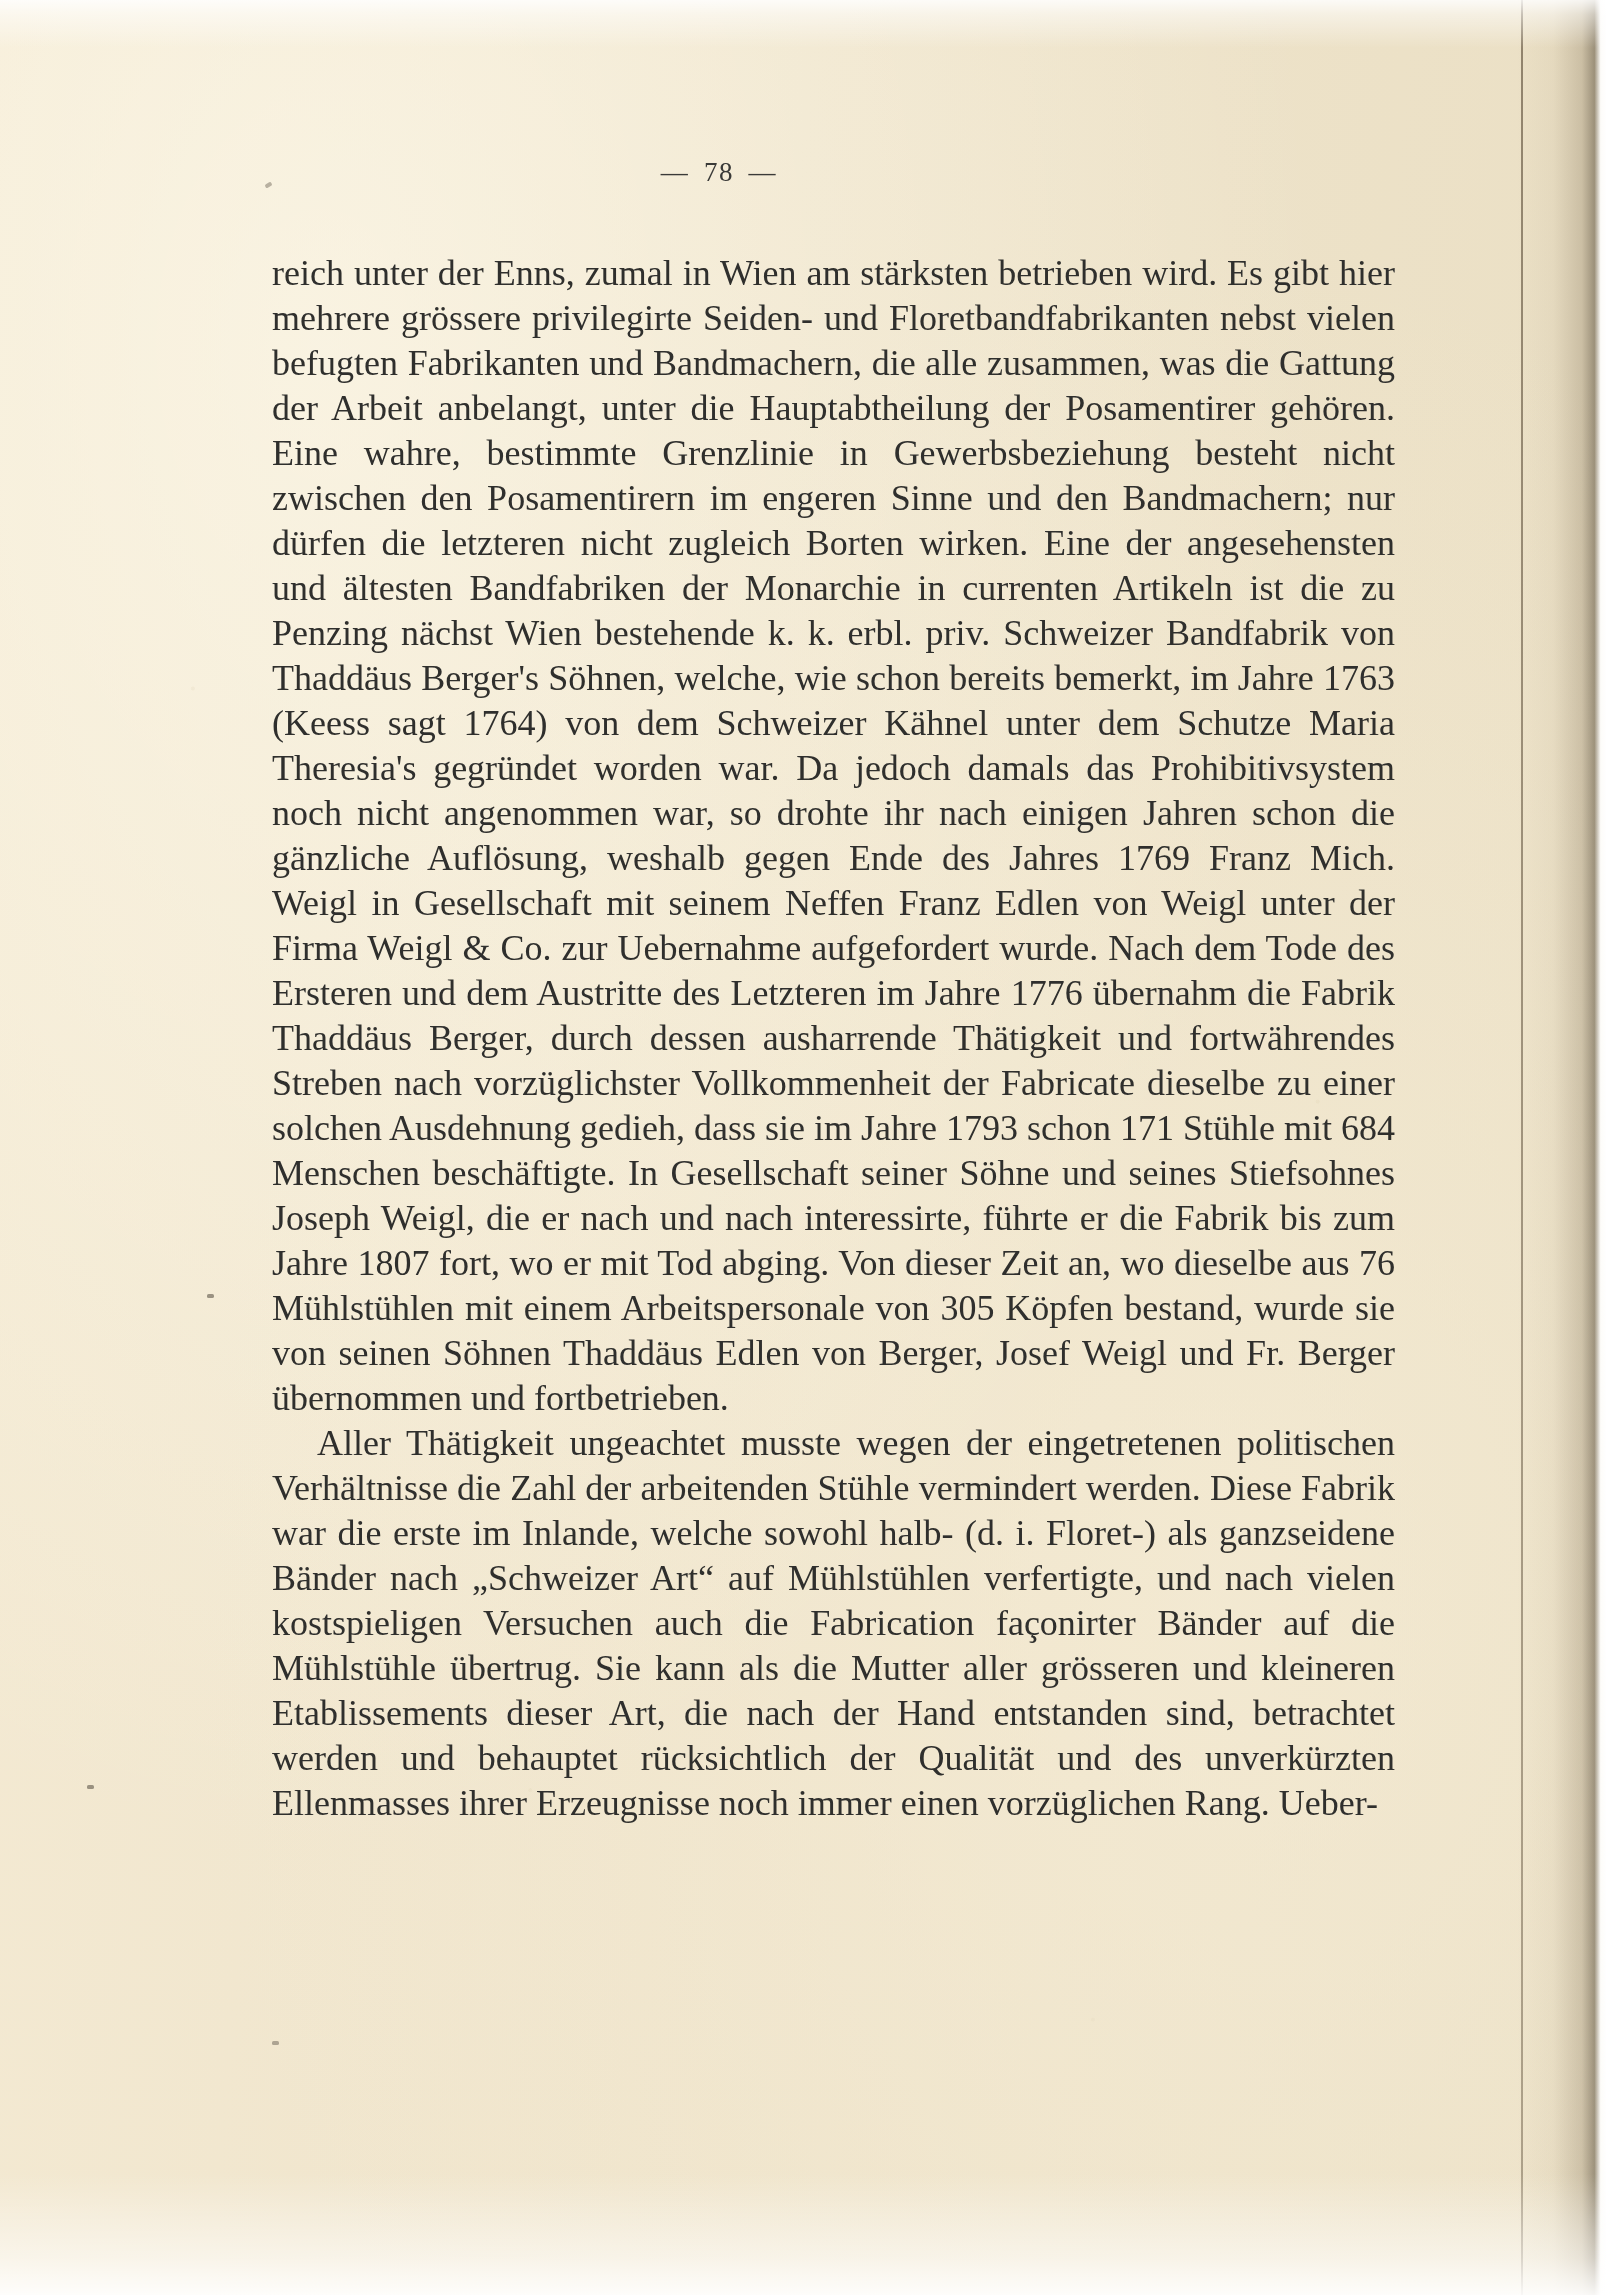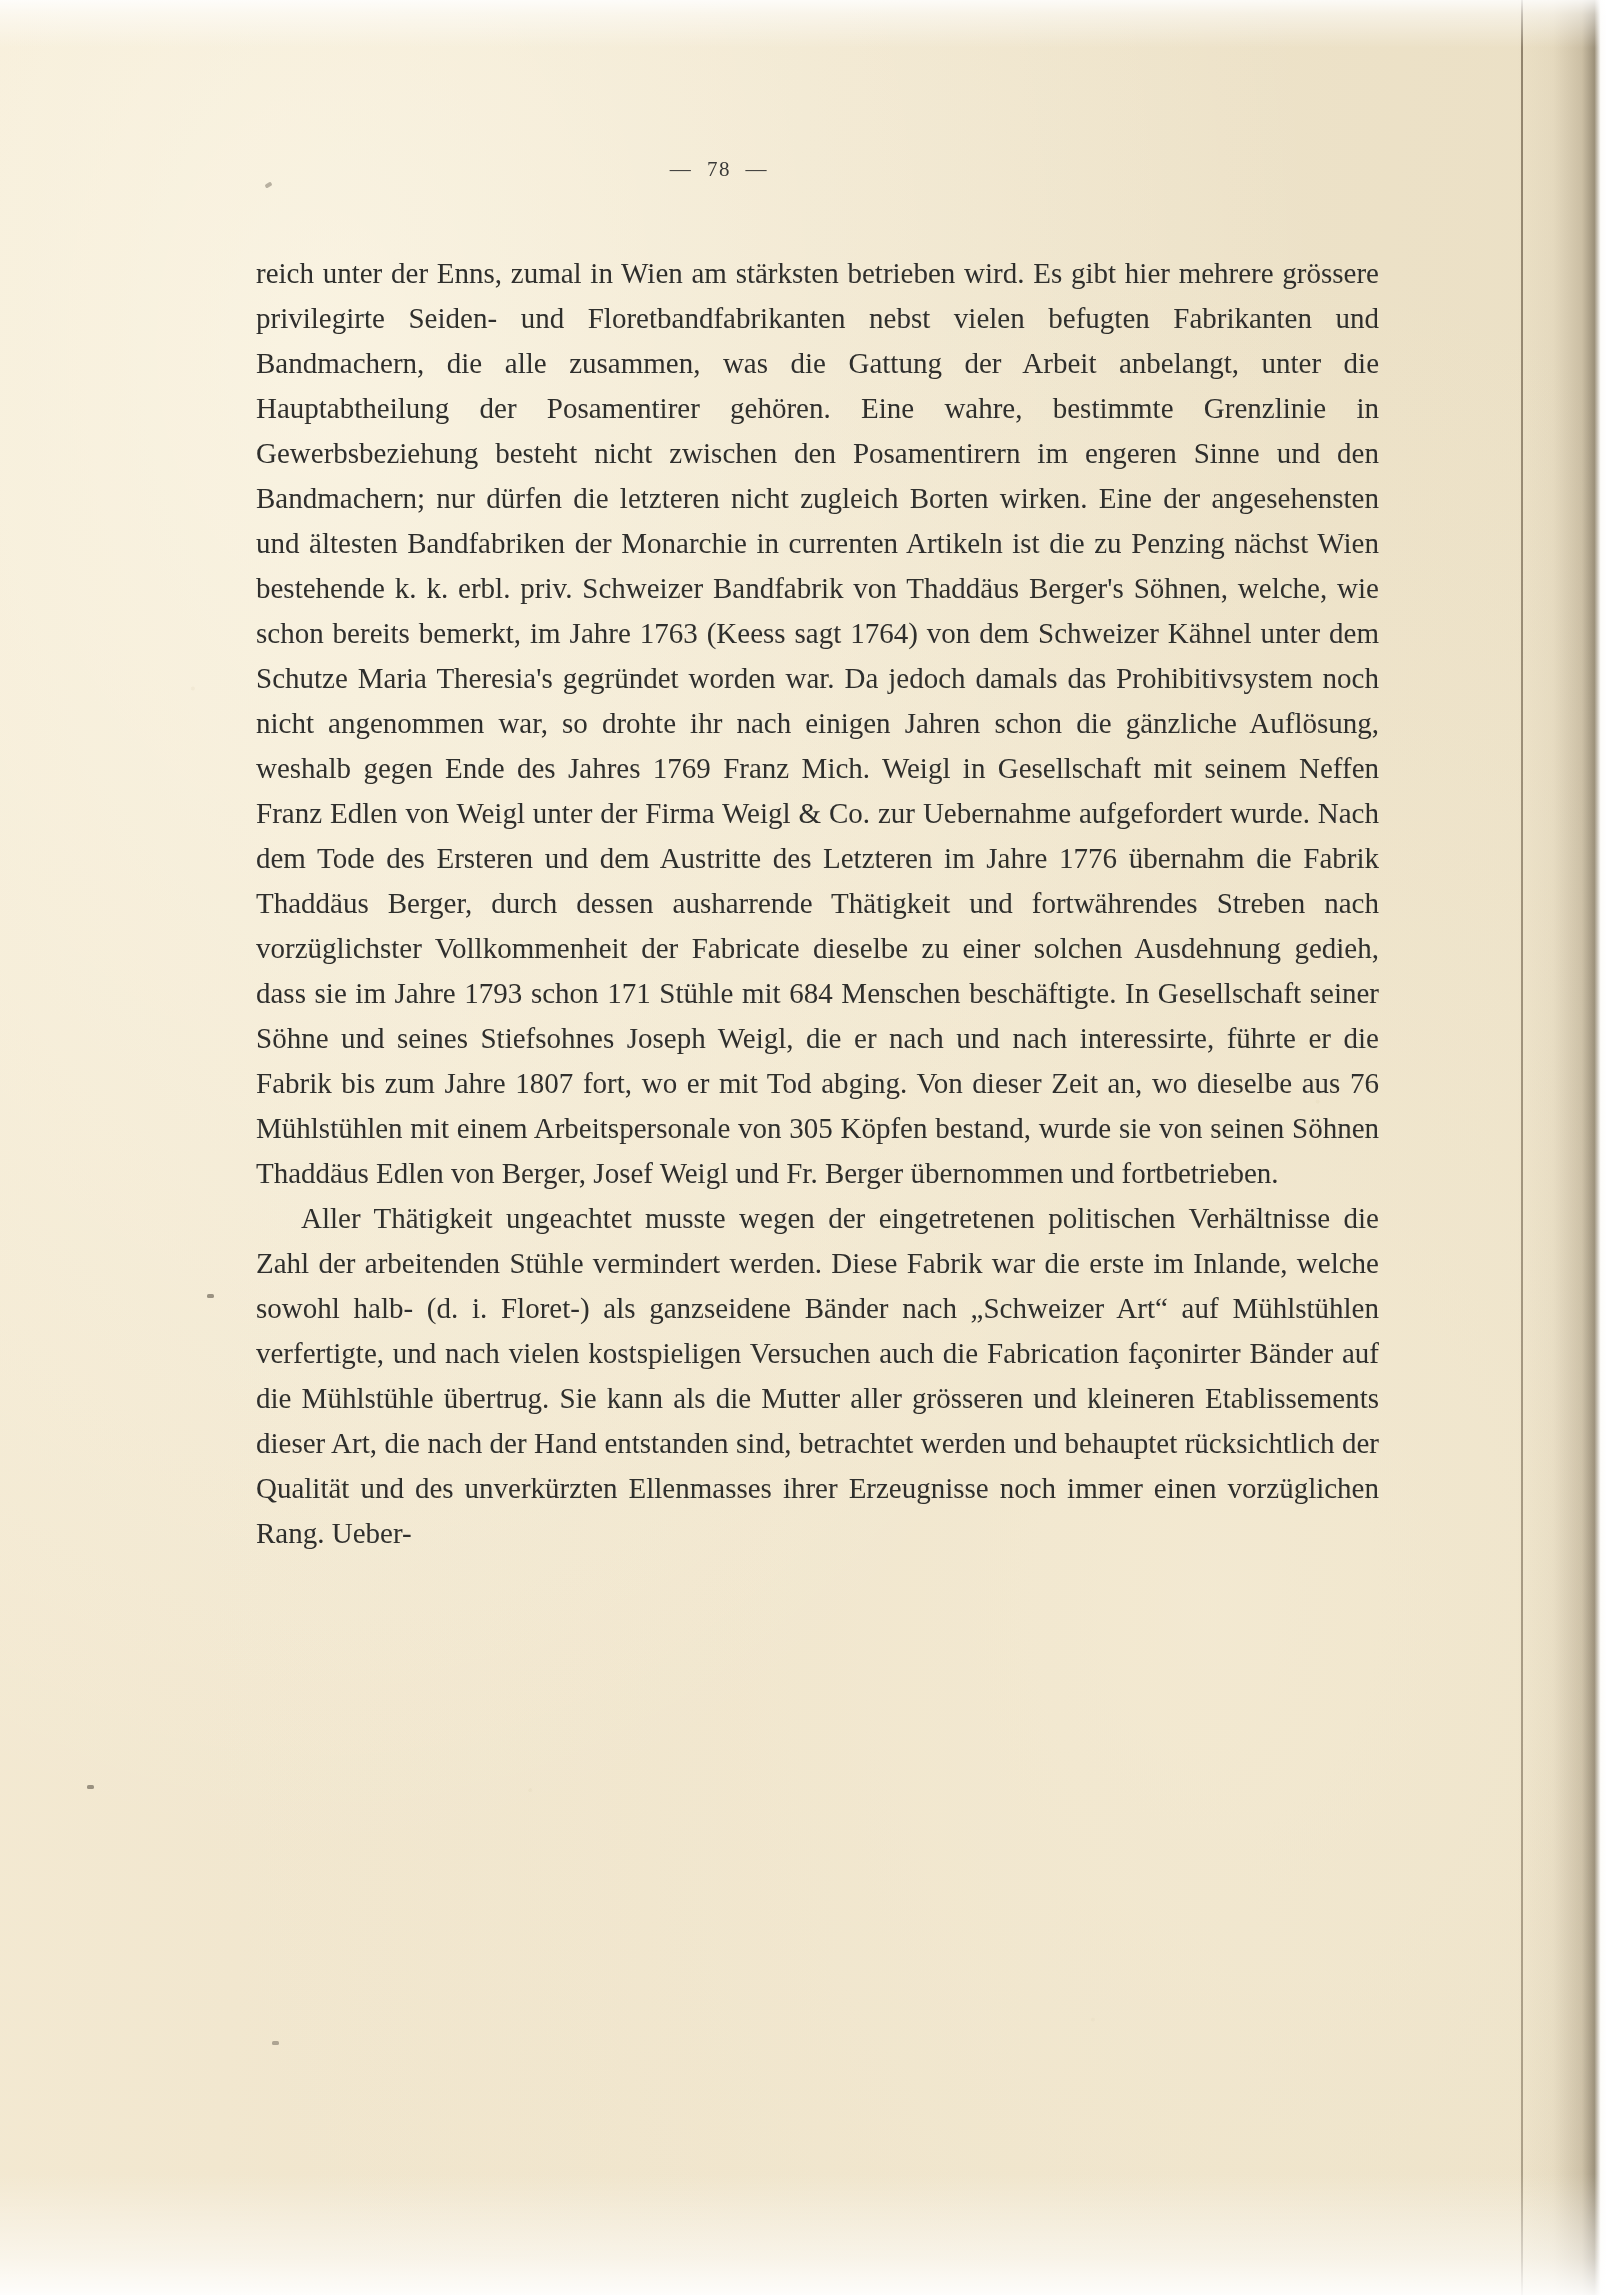--- a/index.html
+++ b/index.html
@@ -72,33 +72,33 @@
     background: linear-gradient(0deg, rgba(255,255,255,0) 0%, rgba(255,255,255,0.5) 70%, rgba(255,255,255,0.85) 100%);
     pointer-events: none;
   }
 
   .folio {
     position: absolute;
     top: 157px;
     left: 0;
     width: 1438px;
     text-align: center;
-    font-size: 21px;
+    font-size: 27px;
     letter-spacing: 1.6px;
     color: #3a3a38;
   }
   .folio .dash { padding: 0 14.5px; color: #3a3a38; }
 
   .textblock {
     position: absolute;
     top: 251px;
-    left: 256px;
+    left: 272px;
     width: 1123px;
     color: #2f2f2d;
-    font-size: 29px;
+    font-size: 36px;
     line-height: 45px;
     text-align: justify;
   }
   .textblock p { margin: 0; }
   .textblock p.indent { text-indent: 45px; }
 
   .marginal-dot {
     position: absolute;
     width: 7.2px;
     height: 4px;

